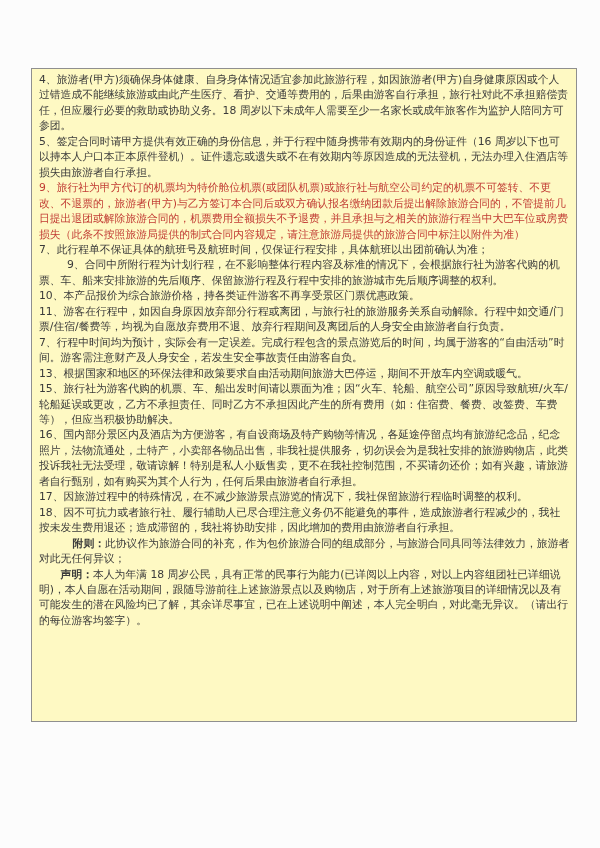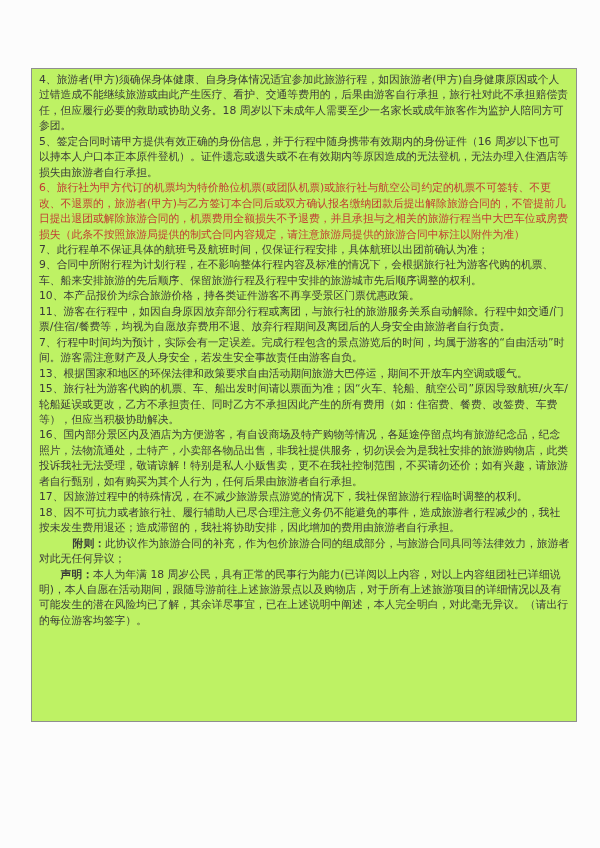--- a/index.html
+++ b/index.html
@@ -16,21 +16,21 @@
   }
   .terms-box {
     position: absolute;
     left: 31px;
     top: 68px;
     width: 546px;
     height: 654px;
     box-sizing: border-box;
     border: 1px solid #8f8f8f;
     padding: 3px 6px 6px 7px;
-    background: #bef264;
+    background: #fef9c3;
     overflow: hidden;
   }
   .para {
     margin: 0;
     font-size: 10.8px;
     line-height: 15.45px;
     color: #3a3a3a;
     text-align: left;
     word-break: break-all;
   }
@@ -40,23 +40,23 @@
   .seg-bold {
     font-weight: bold;
   }
 </style>
 </head>
 <body>
 
 <div class="terms-box">
     <p class="para"><span class="" style="color: rgb(58, 58, 58);">4、旅游者(甲方)须确保身体健康、自身身体情况适宜参加此旅游行程，如因旅游者(甲方)自身健康原因或个人过错造成不能继续旅游或由此产生医疗、看护、交通等费用的，后果由游客自行承担，旅行社对此不承担赔偿责任，但应履行必要的救助或协助义务。18 周岁以下未成年人需要至少一名家长或成年旅客作为监护人陪同方可参团。</span></p>
     <p class="para"><span class="" style="color: rgb(58, 58, 58);">5、签定合同时请甲方提供有效正确的身份信息，并于行程中随身携带有效期内的身份证件（16 周岁以下也可以持本人户口本正本原件登机）。证件遗忘或遗失或不在有效期内等原因造成的无法登机，无法办理入住酒店等损失由旅游者自行承担。</span></p>
-    <p class="para"><span class="" style="color: rgb(193, 59, 51);">6、旅行社为甲方代订的机票均为特价舱位机票(或团队机票)或旅行社与航空公司约定的机票不可签转、不更改、不退票的，旅游者(甲方)与乙方签订本合同后或双方确认报名缴纳团款后提出解除旅游合同的，不管提前几日提出退团或解除旅游合同的，机票费用全额损失不予退费，并且承担与之相关的旅游行程当中大巴车位或房费损失（此条不按照旅游局提供的制式合同内容规定，请注意旅游局提供的旅游合同中标注以附件为准）</span></p>
+    <p class="para"><span class="" style="color: rgb(193, 59, 51);">9、旅行社为甲方代订的机票均为特价舱位机票(或团队机票)或旅行社与航空公司约定的机票不可签转、不更改、不退票的，旅游者(甲方)与乙方签订本合同后或双方确认报名缴纳团款后提出解除旅游合同的，不管提前几日提出退团或解除旅游合同的，机票费用全额损失不予退费，并且承担与之相关的旅游行程当中大巴车位或房费损失（此条不按照旅游局提供的制式合同内容规定，请注意旅游局提供的旅游合同中标注以附件为准）</span></p>
     <p class="para"><span class="" style="color: rgb(58, 58, 58);">7、此行程单不保证具体的航班号及航班时间，仅保证行程安排，具体航班以出团前确认为准；</span></p>
-    <p class="para"><span class="" style="color: rgb(58, 58, 58);">9、合同中所附行程为计划行程，在不影响整体行程内容及标准的情况下，会根据旅行社为游客代购的机票、车、船来安排旅游的先后顺序、保留旅游行程及行程中安排的旅游城市先后顺序调整的权利。</span></p>
+    <p class="para"><span class="" style="color: rgb(58, 58, 58); margin-left: 28px;">9、合同中所附行程为计划行程，在不影响整体行程内容及标准的情况下，会根据旅行社为游客代购的机票、车、船来安排旅游的先后顺序、保留旅游行程及行程中安排的旅游城市先后顺序调整的权利。</span></p>
     <p class="para"><span class="" style="color: rgb(58, 58, 58);">10、本产品报价为综合旅游价格，持各类证件游客不再享受景区门票优惠政策。</span></p>
     <p class="para"><span class="" style="color: rgb(58, 58, 58);">11、游客在行程中，如因自身原因放弃部分行程或离团，与旅行社的旅游服务关系自动解除。行程中如交通/门票/住宿/餐费等，均视为自愿放弃费用不退、放弃行程期间及离团后的人身安全由旅游者自行负责。</span></p>
     <p class="para"><span class="" style="color: rgb(58, 58, 58);">7、行程中时间均为预计，实际会有一定误差。完成行程包含的景点游览后的时间，均属于游客的“自由活动”时间。游客需注意财产及人身安全，若发生安全事故责任由游客自负。</span></p>
     <p class="para"><span class="" style="color: rgb(58, 58, 58);">13、根据国家和地区的环保法律和政策要求自由活动期间旅游大巴停运，期间不开放车内空调或暖气。</span></p>
     <p class="para"><span class="" style="color: rgb(58, 58, 58);">15、旅行社为游客代购的机票、车、船出发时间请以票面为准；因“火车、轮船、航空公司”原因导致航班/火车/轮船延误或更改，乙方不承担责任、同时乙方不承担因此产生的所有费用（如：住宿费、餐费、改签费、车费等），但应当积极协助解决。</span></p>
     <p class="para"><span class="" style="color: rgb(58, 58, 58); margin-top: 40px;">16、国内部分景区内及酒店为方便游客，有自设商场及特产购物等情况，各延途停留点均有旅游纪念品，纪念照片，法物流通处，土特产，小卖部各物品出售，非我社提供服务，切勿误会为是我社安排的旅游购物店，此类投诉我社无法受理，敬请谅解！特别是私人小贩售卖，更不在我社控制范围，不买请勿还价；如有兴趣，请旅游者自行甄别，如有购买为其个人行为，任何后果由旅游者自行承担。</span></p>
     <p class="para"><span class="" style="color: rgb(58, 58, 58);">17、因旅游过程中的特殊情况，在不减少旅游景点游览的情况下，我社保留旅游行程临时调整的权利。</span></p>
     <p class="para"><span class="" style="color: rgb(58, 58, 58);">18、因不可抗力或者旅行社、履行辅助人已尽合理注意义务仍不能避免的事件，造成旅游者行程减少的，我社按未发生费用退还；造成滞留的，我社将协助安排，因此增加的费用由旅游者自行承担。</span></p>
     <p class="para indent"><span class="seg-bold" style="color: rgb(58, 58, 58); padding-left: 12px;">附则：</span><span class="" style="color: rgb(58, 58, 58);">此协议作为旅游合同的补充，作为包价旅游合同的组成部分，与旅游合同具同等法律效力，旅游者对此无任何异议；</span></p>
     <p class="para indent"><span class="seg-bold" style="color: rgb(58, 58, 58);">声明：</span><span class="" style="color: rgb(58, 58, 58);">本人为年满 18 周岁公民，具有正常的民事行为能力(已详阅以上内容，对以上内容组团社已详细说明)，本人自愿在活动期间，跟随导游前往上述旅游景点以及购物店，对于所有上述旅游项目的详细情况以及有可能发生的潜在风险均已了解，其余详尽事宜，已在上述说明中阐述，本人完全明白，对此毫无异议。（请出行的每位游客均签字）。</span></p>

